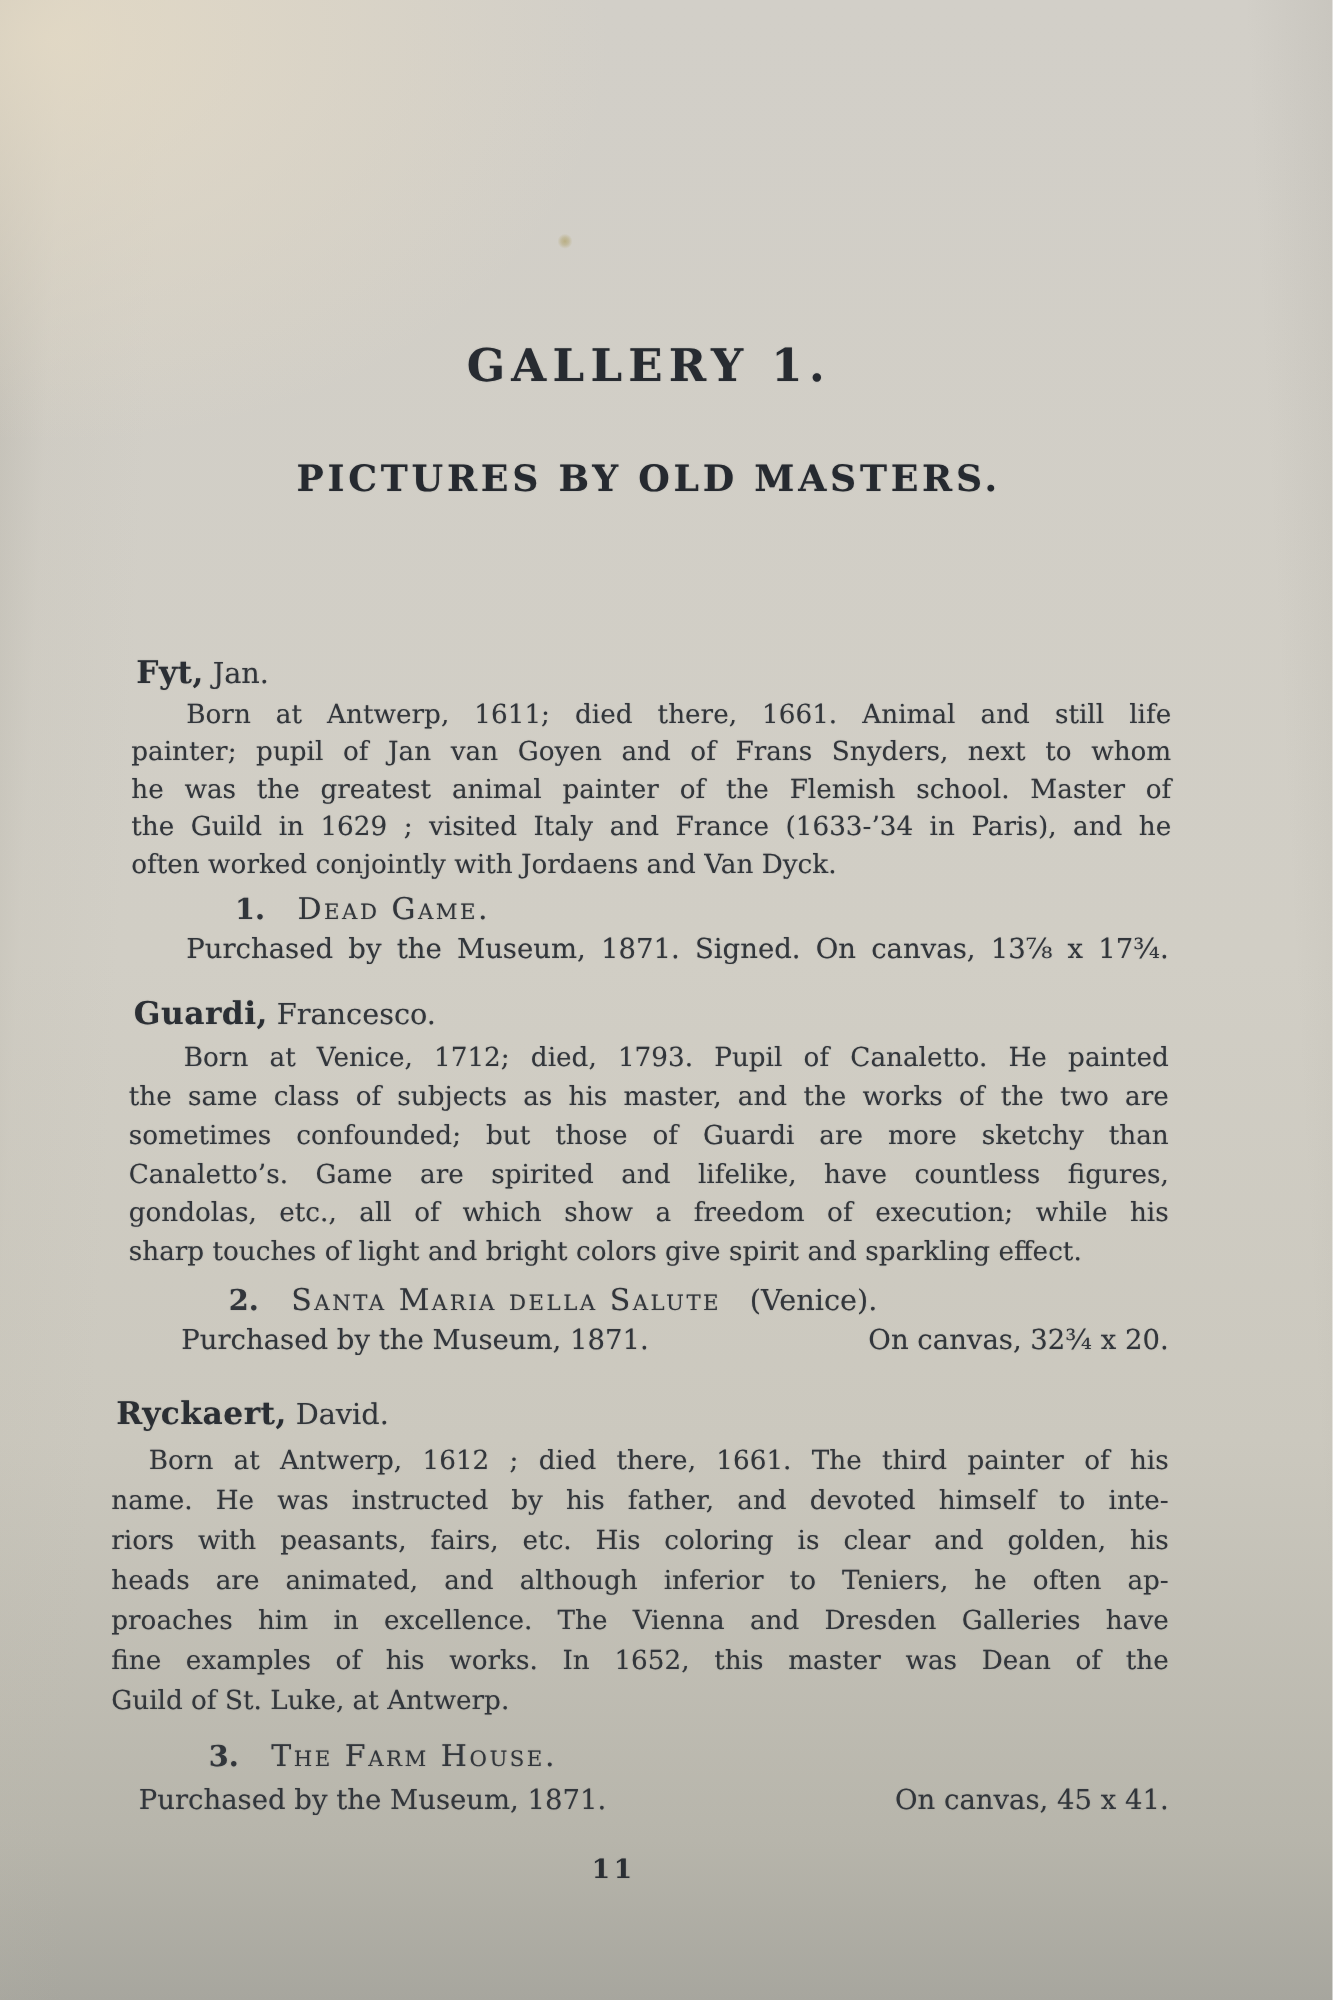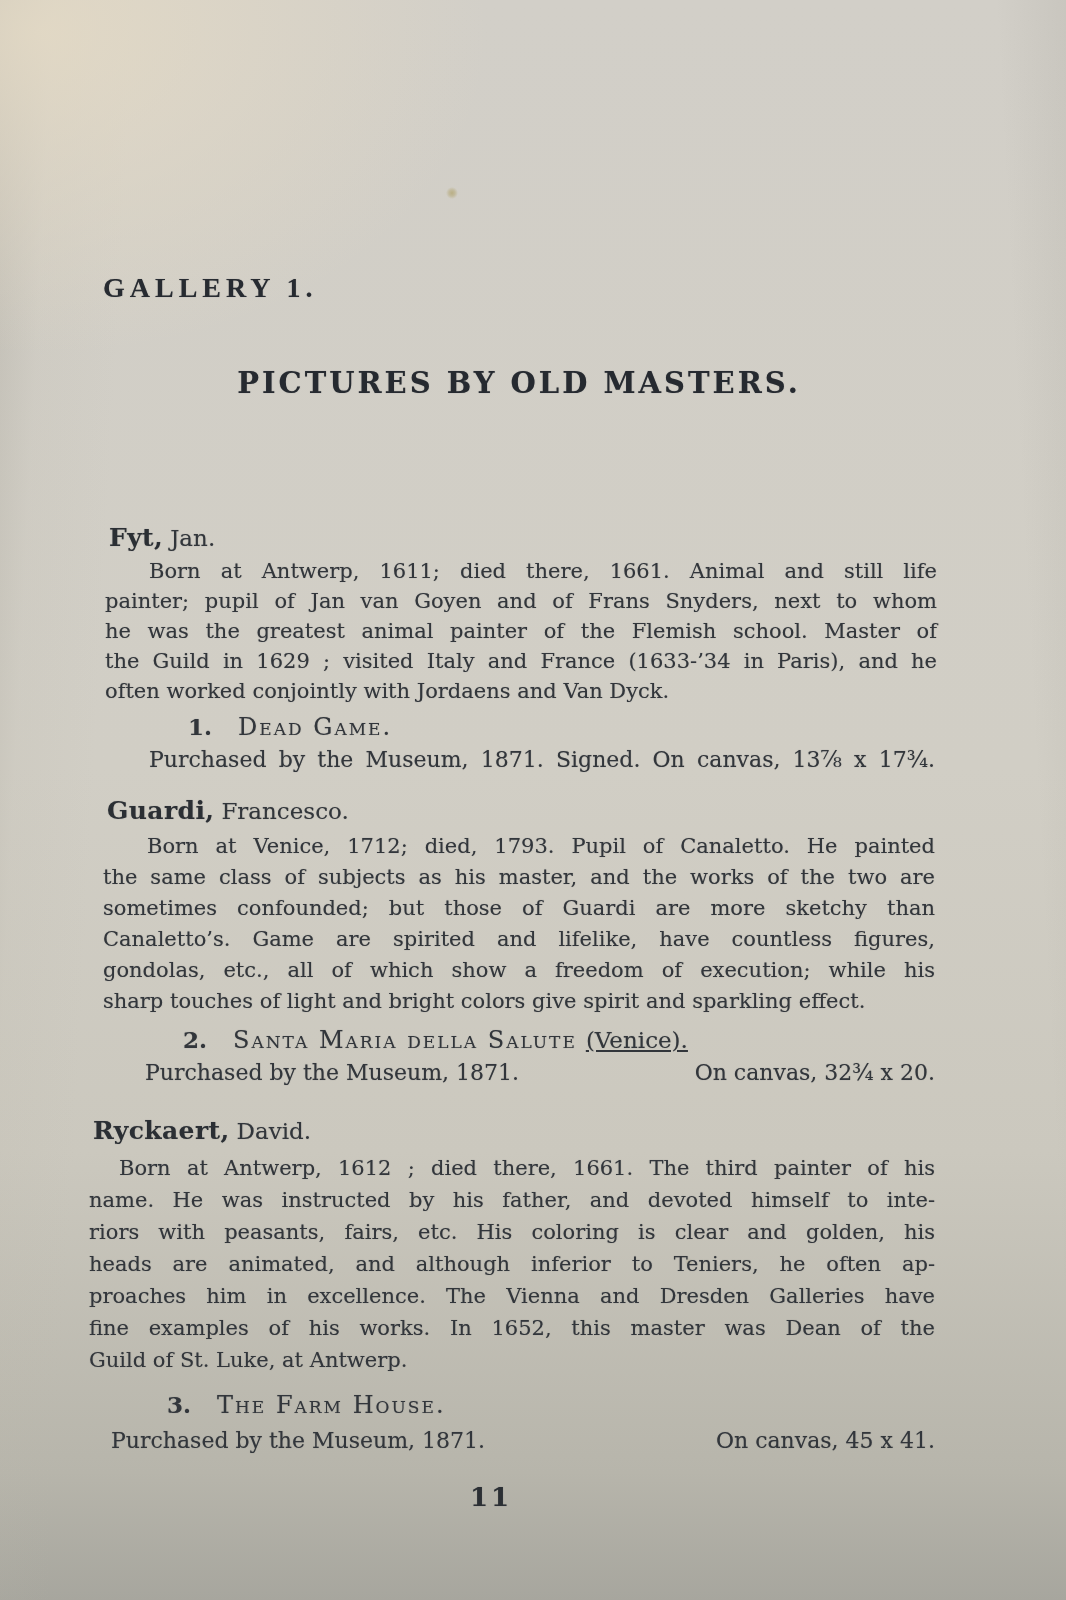--- a/index.html
+++ b/index.html
@@ -18,22 +18,22 @@
       linear-gradient(267deg, rgba(120,118,110,0.10) 0px, rgba(120,118,110,0) 70px),
       linear-gradient(180deg, #d2cfc8 0%, #d1cec5 48%, #cbc8be 72%, #b7b5ab 92%, #a7a69e 100%);
   }
   .page-column{
     position:absolute;left:103px;top:0;width:832px;height:1600px;
     color:#32363b;
     text-shadow:0 0 1px rgba(45,48,54,0.38);
   }
   .abs{position:absolute;}
   .gallery-title{
-    left:0;width:100%;
-    font-size:28px;font-weight:700;letter-spacing:5px;color:#272b31;font-family:Liberation Serif, serif;
+    left:0;width:100%;text-align:center;
+    font-size:36px;font-weight:700;letter-spacing:5px;color:#272b31;
   }
   .section-title{
     left:0;width:100%;text-align:center;
     font-size:29px;font-weight:700;letter-spacing:3px;color:#262a30;
   }
   .note{left:18px;width:814px;font-style:italic;font-size:21.5px;line-height:31px;}
   .note-line-1{text-align:justify;text-align-last:justify;}
   .note-line-2{padding-left:46px;}
   .entry-heading{font-size:23px;white-space:nowrap;}
   .surname{font-weight:700;font-size:25px;letter-spacing:0.4px;color:#2b2f34;}
@@ -44,27 +44,27 @@
     text-align:justify;text-align-last:justify;
   }
   .lh30 .bio-line{line-height:30px;}
   .lh31 .bio-line{line-height:31px;}
   .lh32 .bio-line{line-height:32px;}
   .bio-line.indent{padding-left:44px;}
   .bio-line.end{text-align:right;text-align-last:left;}
   .work-title{font-size:23px;white-space:nowrap;}
   .work-num{font-weight:700;margin-right:26px;}
   .work-title-sc{font-variant:small-caps;letter-spacing:2px;font-size:24px;}
-  .work-title-rest{margin-left:9px;text-decoration:underline;}
+  .work-title-rest{margin-left:23px;}
   .caption{font-size:22px;}
   .caption-full{text-align:justify;text-align-last:justify;}
   .caption-split{display:flex;justify-content:space-between;}
   .page-number{
     left:0;width:832px;text-align:center;transform:translateX(-28px);
-    font-size:26px;font-weight:700;letter-spacing:3px;color:#2b2f34;
+    font-size:21px;font-weight:700;letter-spacing:3px;color:#2b2f34;
   }
 </style>
 </head>
 <body>
 
 <div class="photo">
   <div class="page-column">
 
     <div class="abs gallery-title" style="top:272px;">GALLERY 1.</div>
 

